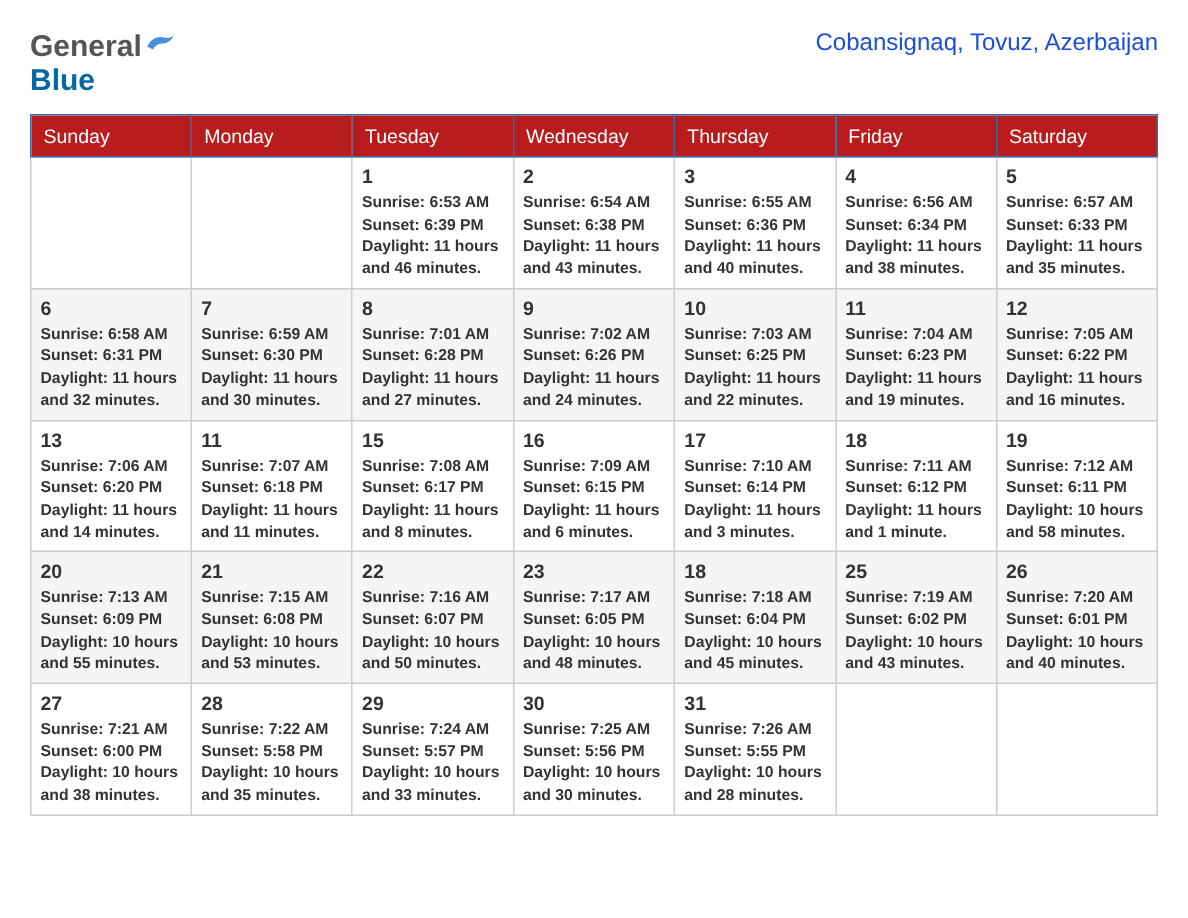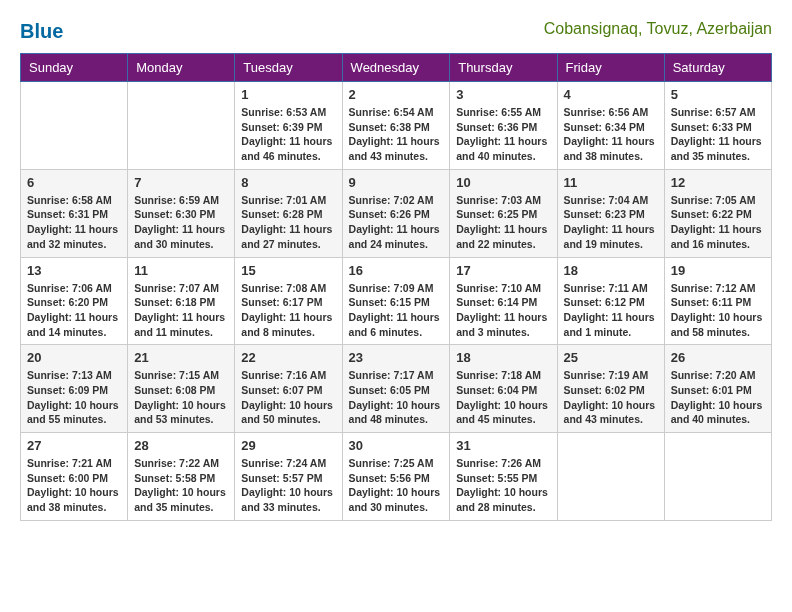--- a/index.html
+++ b/index.html
@@ -19,29 +19,29 @@
     .title-block {
       text-align: right;
     }
     .month-title {
       font-size: 36px;
       font-weight: bold;
       color: #333;
     }
     .subtitle {
       font-size: 16px;
-      color: #4d7c0f;
+      color: #1d4ed8;
     }
     .calendar {
       width: 100%;
       border-collapse: collapse;
       font-size: 11px;
     }
     .calendar th {
-      background-color: #701a75;
+      background-color: #b91c1c;
       color: #fff;
       text-align: left;
       padding: 6px 8px;
       font-size: 13px;
       font-weight: normal;
       border: 1px solid #3a6aaa;
     }
     .calendar td {
       border: 1px solid #ccc;
       vertical-align: top;
@@ -83,20 +83,27 @@
       font-weight: bold;
       color: #0369a1;
     }
   </style>
 </head>
 <body>
 
 <div class="header">
   <div class="logo-wrapper">
     <div>
+      <div style="display:flex;align-items:center;">
+        <span class="logo-general-text">General</span>
+        <svg width="22" height="18" viewBox="0 0 22 18" style="margin-left:2px;margin-top:-4px;">
+          <path d="M2 10 Q6 2 14 4 Q18 5 20 2 Q18 8 12 8 Q8 8 6 12 Z" fill="#4a90d9"></path>
+          <path d="M10 8 Q12 6 16 5" stroke="#4a90d9" stroke-width="1" fill="none"></path>
+        </svg>
+      </div>
       <div class="logo-blue-text">Blue</div>
     </div>
   </div>
   <div class="title-block">
     <div class="subtitle">Cobansignaq, Tovuz, Azerbaijan</div>
   </div>
 </div>
 
 <table class="calendar">
   <thead>

